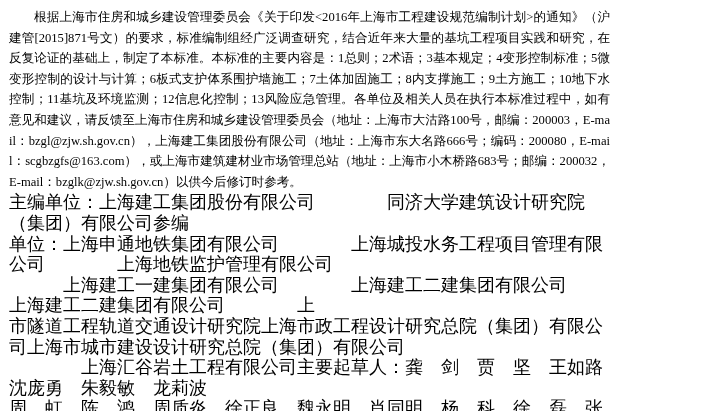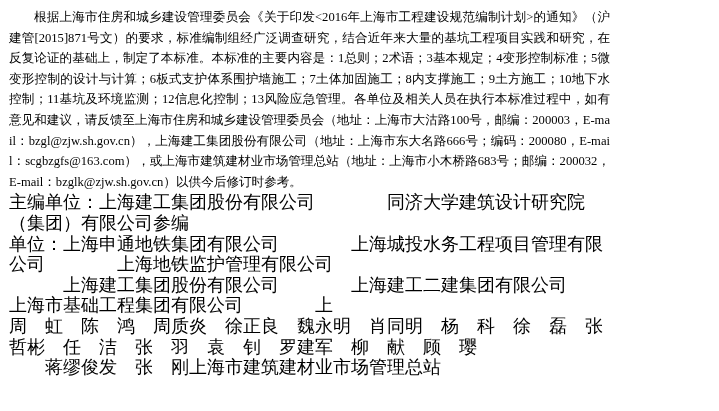--- a/index.html
+++ b/index.html
@@ -39,17 +39,19 @@
 </style>
 </head>
 <body>
 
 <div id="page">
 
   <p class="para">根据上海市住房和城乡建设管理委员会《关于印发&lt;2016年上海市工程建设规范编制计划&gt;的通知》（沪建管[2015]871号文）的要求，标准编制组经广泛调查研究，结合近年来大量的基坑工程项目实践和研究，在反复论证的基础上，制定了本标准。本标准的主要内容是：1总则；2术语；3基本规定；4变形控制标准；5微变形控制的设计与计算；6板式支护体系围护墙施工；7土体加固施工；8内支撑施工；9土方施工；10地下水控制；11基坑及环境监测；12信息化控制；13风险应急管理。各单位及相关人员在执行本标准过程中，如有意见和建议，请反馈至上海市住房和城乡建设管理委员会（地址：上海市大沽路100号，邮编：200003，E-mail：bzgl@zjw.sh.gov.cn），上海建工集团股份有限公司（地址：上海市东大名路666号；编码：200080，E-mail：scgbzgfs@163.com），或上海市建筑建材业市场管理总站（地址：上海市小木桥路683号；邮编：200032，E-mail：bzglk@zjw.sh.gov.cn）以供今后修订时参考。</p>
 
   <div class="line">主编单位：上海建工集团股份有限公司　　　　同济大学建筑设计研究院（集团）有限公司参编</div>
   <div class="line">单位：上海申通地铁集团有限公司　　　　上海城投水务工程项目管理有限公司　　　　上海地铁监护管理有限公司</div>
-  <div class="line">　　　上海建工集团股份有限公司　　　　上海建工二建集团有限公司　　　　上海市基础工程集团有限公司　　　　上</div>
+  <div class="line">　　　上海建工一建集团有限公司　　　　上海建工二建集团有限公司　　　　上海建工二建集团有限公司　　　　上</div>
+  <div class="line">市隧道工程轨道交通设计研究院上海市政工程设计研究总院（集团）有限公司上海市城市建设设计研究总院（集团）有限公司</div>
+  <div class="line">　　　　上海汇谷岩土工程有限公司主要起草人：龚　剑　贾　坚　王如路　　　　　　沈庞勇　朱毅敏　龙莉波</div>
   <div class="line">周　虹　陈　鸿　周质炎　徐正良　魏永明　肖同明　杨　科　徐　磊　张哲彬　任　洁　张　羽　袁　钊　罗建军　柳　献　顾　璎</div>
   <div class="line">　　蒋缪俊发　张　刚上海市建筑建材业市场管理总站</div>
 
 </div>
 
 </body></html>

